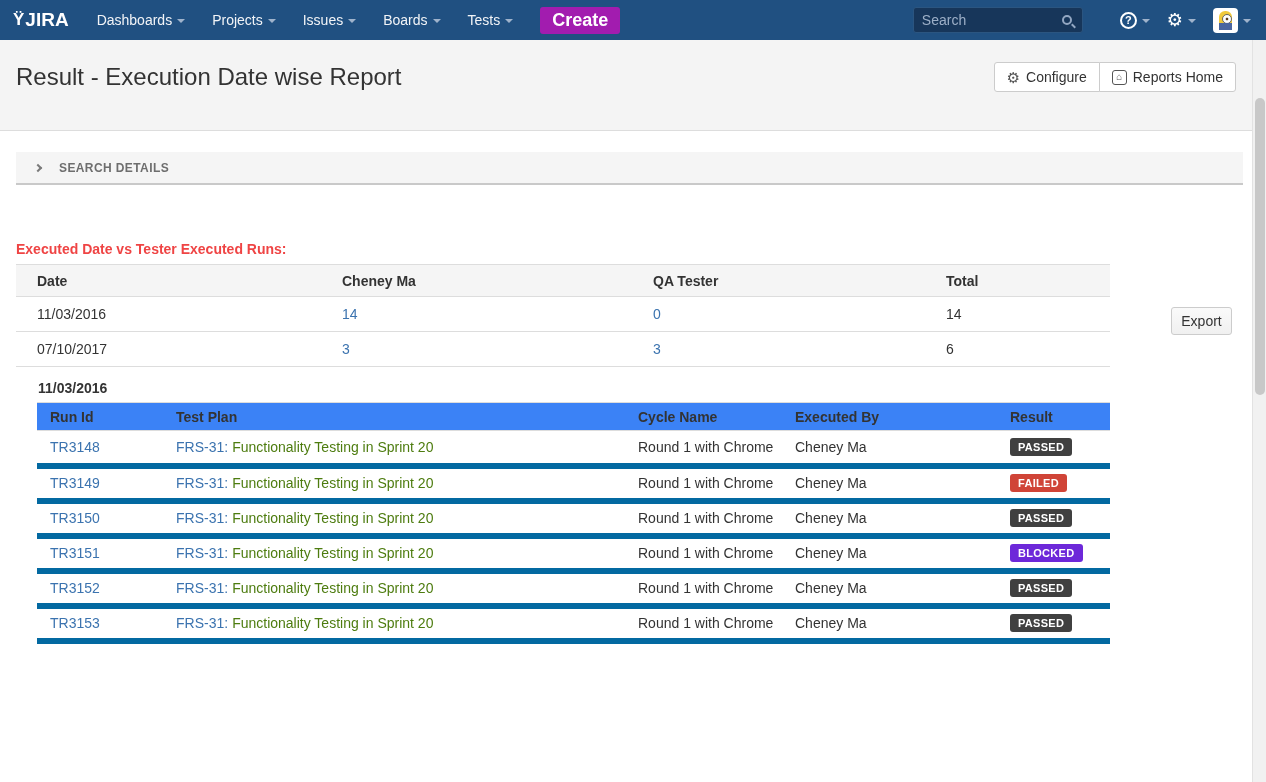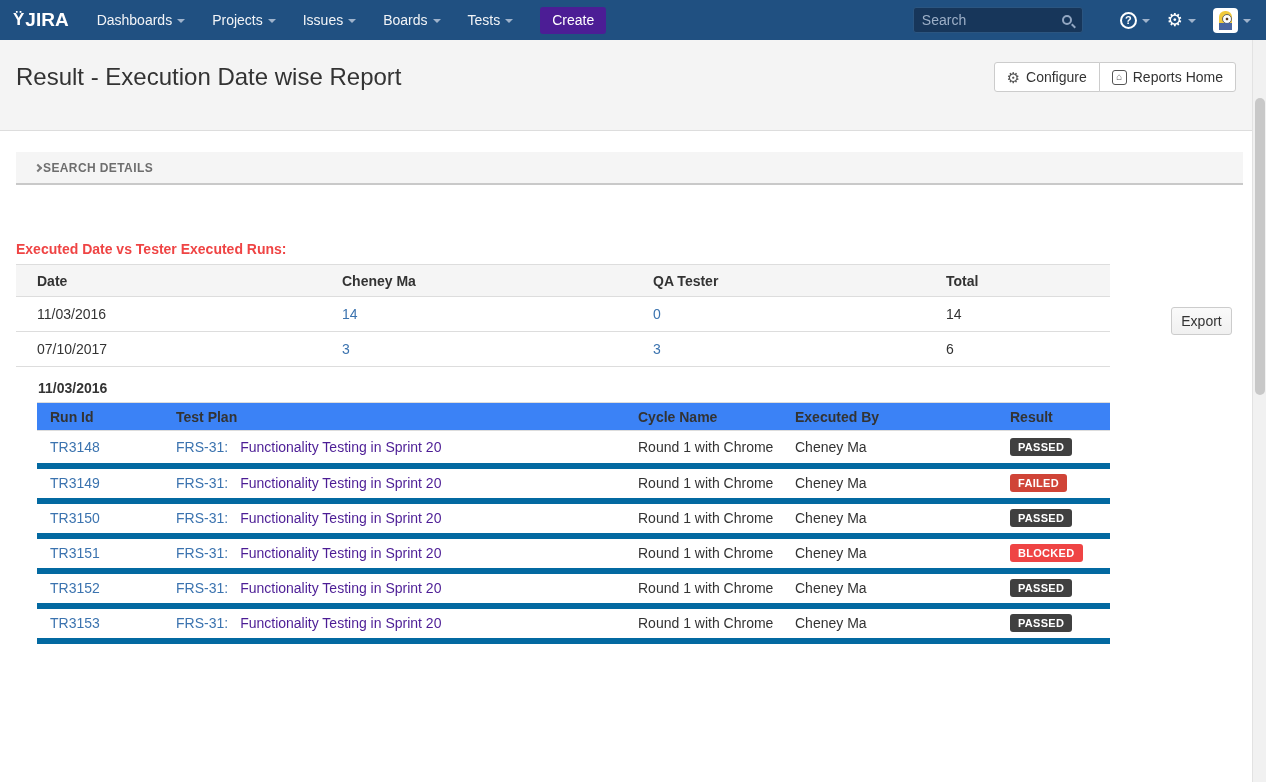--- a/index.html
+++ b/index.html
@@ -16,21 +16,21 @@
   
   .navbar {
     height: 40px; background: #205081;
     display: flex; align-items: center;
     padding: 0 15px 0 13px;
   }
   .brand { color: #fff; font-weight: 700; font-size: 19px; display: flex; align-items: center; margin-right: 28px; cursor: pointer; }
   .brand-mark { font-size: 17px; margin-right: 1px; font-weight: 700; }
   .nav-item { color: #f2f4f7; font-size: 14px; margin-right: 27px; display: flex; align-items: center; cursor: pointer; white-space: nowrap; }
   .caret { display: inline-block; width: 0; height: 0; border-left: 4px solid transparent; border-right: 4px solid transparent; border-top: 4px solid #9fb3cc; margin-left: 5px; margin-top: 2px; }
-  .create-btn { background: #4c1d95; color: #fff; font-weight: 400; font-size: 14px; border: none; border-radius: 3px; height: 27px; padding: 0 12px; cursor: pointer; font-family: inherit; }
+  .create-btn { background: #a21caf; color: #fff; font-weight: 700; font-size: 18px; border: none; border-radius: 3px; height: 27px; padding: 0 12px; cursor: pointer; font-family: inherit; }
   .nav-spacer { flex: 1; }
   .search-box { width: 170px; height: 26px; background: #17365a; border: 1px solid #2b5580; border-radius: 3px; display: flex; align-items: center; padding: 0 8px; margin-right: 20px; }
   .search-box input { flex: 1; background: transparent; border: none; outline: none; color: #cdd6e3; font-size: 14px; font-family: inherit; width: 120px; }
   .search-box input::placeholder { color: #9dafc7; opacity: 1; }
   .mag { position: relative; width: 10px; height: 10px; border: 2px solid #93a7c2; border-radius: 50%; margin-right: 2px; }
   .mag::after { content: ""; position: absolute; width: 5px; height: 2px; background: #93a7c2; transform: rotate(45deg); left: 7px; top: 8px; }
   .icon-group { display: flex; align-items: center; margin-left: 17px; cursor: pointer; }
   .help-circle { width: 17px; height: 17px; border: 2px solid #fff; border-radius: 50%; color: #fff; font-size: 11px; font-weight: 700; display: grid; place-items: center; }
   .gear-glyph { color: #fff; font-size: 18px; line-height: 1; }
   .avatar-tile { width: 25px; height: 25px; background: #fff; border-radius: 4px; position: relative; overflow: hidden; }
@@ -43,21 +43,21 @@
   .page-title { font-size: 24px; font-weight: 400; color: #333; flex: 1; }
   .btn-group { display: flex; }
   .btn-group button { background: #fff; border: 1px solid #ccc; height: 30px; padding: 0 12px; font-size: 14px; color: #333; display: flex; align-items: center; gap: 6px; cursor: pointer; font-family: inherit; }
   .btn-group button:first-child { border-radius: 3px 0 0 3px; }
   .btn-group button:last-child { border-radius: 0 3px 3px 0; margin-left: -1px; }
   .gear-small { color: #555; font-size: 15px; line-height: 1; }
   .doc-icon { width: 15px; height: 15px; border: 1.5px solid #555; border-radius: 3px; font-size: 10px; color: #555; display: grid; place-items: center; line-height: 1; }
 
   
   main { position: relative; }
-  .section-bar { margin: 21px 23px 7px 16px; height: 33px; background: #f5f5f5; border-bottom: 2px solid #c9c9c9; display: flex; align-items: center; padding-left: 19px; color: #6e6e6e; font-weight: 700; font-size: 12px; letter-spacing: 0.4px; gap: 2px; cursor: pointer; }
+  .section-bar { margin: 21px 23px 7px 16px; height: 33px; background: #f5f5f5; border-bottom: 2px solid #c9c9c9; display: flex; align-items: center; padding-left: 19px; color: #6e6e6e; font-weight: 700; font-size: 12px; letter-spacing: 0.4px; gap: 18px; cursor: pointer; }
   .section-bar.detail { margin-top: 41px; }
   .chev { display: inline-block; width: 6px; height: 6px; border-right: 2px solid #7a7a7a; border-bottom: 2px solid #7a7a7a; }
   .chev.right { transform: rotate(-45deg); }
   .chev.down { transform: rotate(45deg); margin-top: -3px; }
 
   .report-type { margin: 15px 0 0 30px; }
   .report-type-label { font-weight: 700; font-size: 14px; color: #333; margin-bottom: 7px; }
   .select { width: 349px; height: 29px; border: 1px solid #ccc; border-radius: 3px; background: linear-gradient(#ffffff, #f1f1f1); display: flex; align-items: center; padding: 0 11px 0 12px; font-size: 14px; color: #333; cursor: pointer; }
   .select span { flex: 1; }
   .select-caret { width: 0; height: 0; border-left: 4px solid transparent; border-right: 4px solid transparent; border-top: 5px solid #555; }
@@ -67,26 +67,26 @@
   .summary-heading { margin: 56px 0 7px 16px; font-weight: 700; font-size: 14px; color: #ef4444; }
   table { border-collapse: collapse; table-layout: fixed; }
   .summary-table { margin-left: 16px; width: 1094px; }
   .summary-table th { background: #f5f5f5; border-top: 1px solid #ddd; border-bottom: 1px solid #ddd; height: 32px; text-align: left; font-size: 14px; font-weight: 700; color: #333; padding: 0 0 0 21px; }
   .summary-table td { height: 35px; border-bottom: 1px solid #ddd; padding-left: 21px; font-size: 14px; color: #333; }
 
   .group-date { margin: 13px 0 6px 38px; font-weight: 700; font-size: 14px; color: #333; }
   .detail-table { margin-left: 37px; width: 1073px; }
   .detail-table th { background: #3b82f6; border-top: 1px solid #ddd; border-bottom: 1px solid #ddd; height: 28px; text-align: left; font-size: 14px; font-weight: 700; color: #333; padding: 0 0 0 13px; }
   .detail-table td { height: 35px; border-bottom: 6px solid #0369a1; padding-left: 13px; font-size: 14px; color: #333; }
-  .plan-name { margin-left: 12px; color: #4c1d95; }
+  .plan-name { margin-left: 4px; color: #4d7c0f; }
 
   .badge { display: inline-block; padding: 3px 8px; border-radius: 3px; color: #fff; font-weight: 700; font-size: 11px; letter-spacing: 0.3px; }
   .badge.passed { background: #404040; }
   .badge.failed { background: #d04437; }
-  .badge.blocked { background: #ef4444; }
+  .badge.blocked { background: #6d28d9; }
 
   
   .scroll-track { position: absolute; top: 40px; right: 0; width: 14px; height: 742px; background: #f1f1f1; border-left: 1px solid #e2e2e2; }
   .scroll-thumb { position: absolute; top: 58px; left: 2px; width: 10px; height: 297px; background: #c8c8c8; border-radius: 5px; }
 </style>
 </head>
 <body>
 
 <nav class="navbar">
   <div class="brand">

